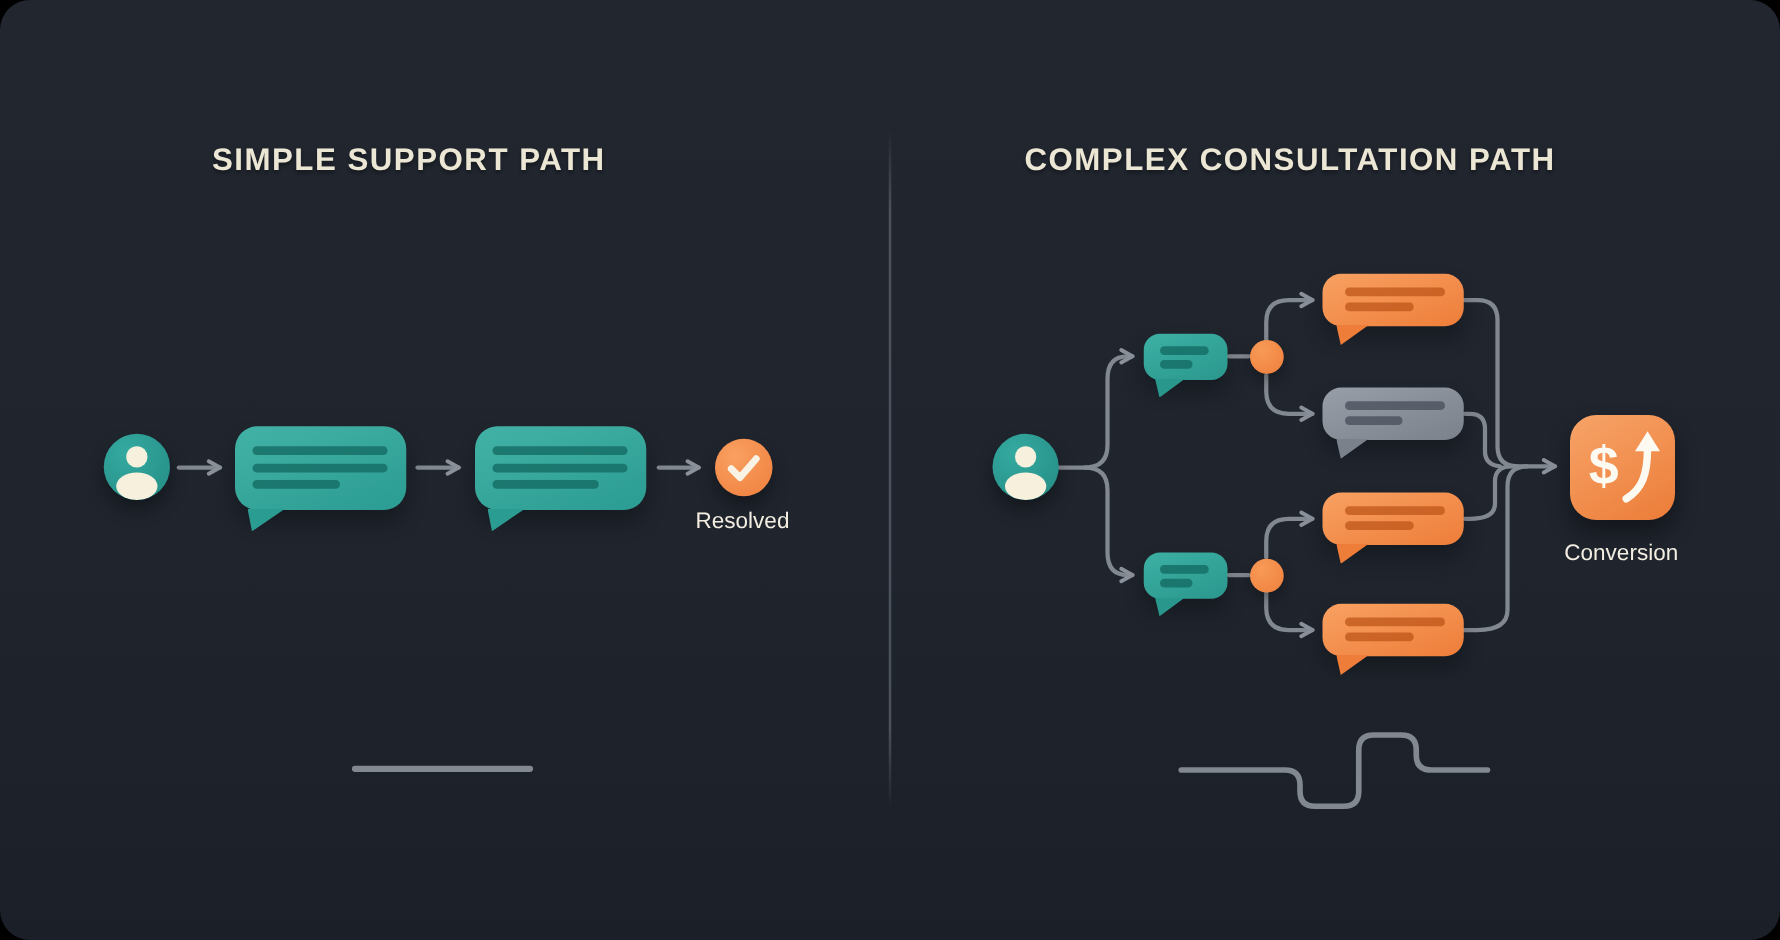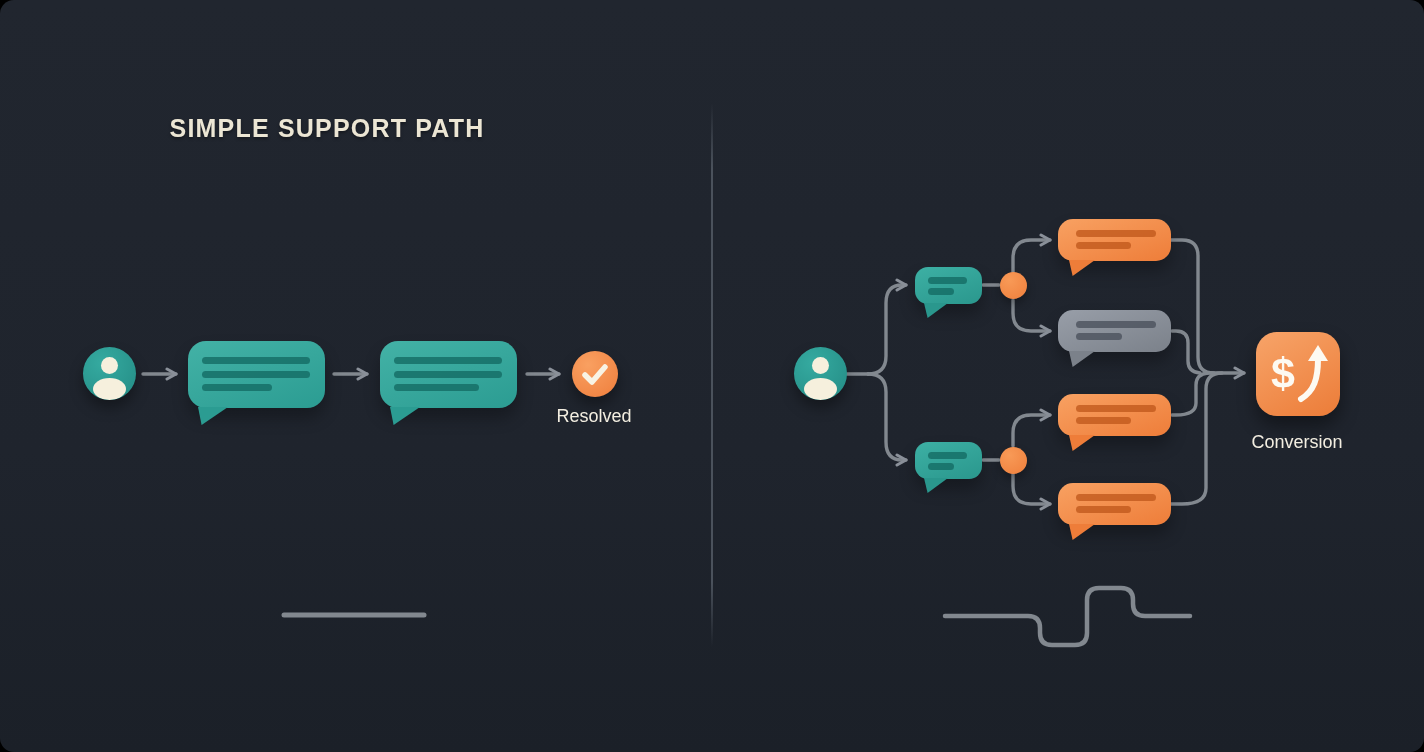--- a/index.html
+++ b/index.html
@@ -1,20 +1,20 @@
 <!DOCTYPE html>
 <html><head>
 <meta charset="utf-8">
 <style>
   * { margin:0; padding:0; box-sizing:border-box; }
   html,body { background:#000; font-family:"Liberation Sans", sans-serif; }
   #canvas {
     position:relative; width:1424px; height:752px; overflow:hidden;
     background:linear-gradient(180deg,#21262f 0%, #1f242d 60%, #1b2028 100%);
-    border-radius:14px;
+    border-radius:24px;
   }
   .title {
     position:absolute; top:114px; transform:translateX(-50%);
     font-size:25px; font-weight:bold; letter-spacing:1.2px;
     color:#ece6d4; white-space:nowrap; text-shadow:0 2px 3px rgba(0,0,0,.35);
   }
   #divider {
     position:absolute; left:711px; top:103px; width:2px; height:544px;
     background:linear-gradient(180deg, rgba(80,88,98,0) 0%, #4b525c 12%, #4b525c 88%, rgba(80,88,98,0) 100%);
   }
@@ -69,20 +69,21 @@
   .flow-label {
     position:absolute; transform:translateX(-50%); color:#f3eee1; font-size:18px; z-index:2;
   }
 </style>
 </head>
 <body>
 
 <div id="canvas">
 
   <div class="title" style="left:327px">SIMPLE SUPPORT PATH</div>
+  <div class="title" style="left:1032px">COMPLEX CONSULTATION PATH</div>
 
   <div id="divider"></div>
 
   <svg class="overlay" width="1424" height="752" viewBox="0 0 1424 752">
     <defs>
       <marker id="ah" markerUnits="userSpaceOnUse" markerWidth="16" markerHeight="16" refX="11" refY="7" orient="auto">
         <path d="M 2 2 L 11 7 L 2 12" fill="none" stroke="#8b919a" stroke-width="3" stroke-linecap="round" stroke-linejoin="round"></path>
       </marker>
     </defs>
 

